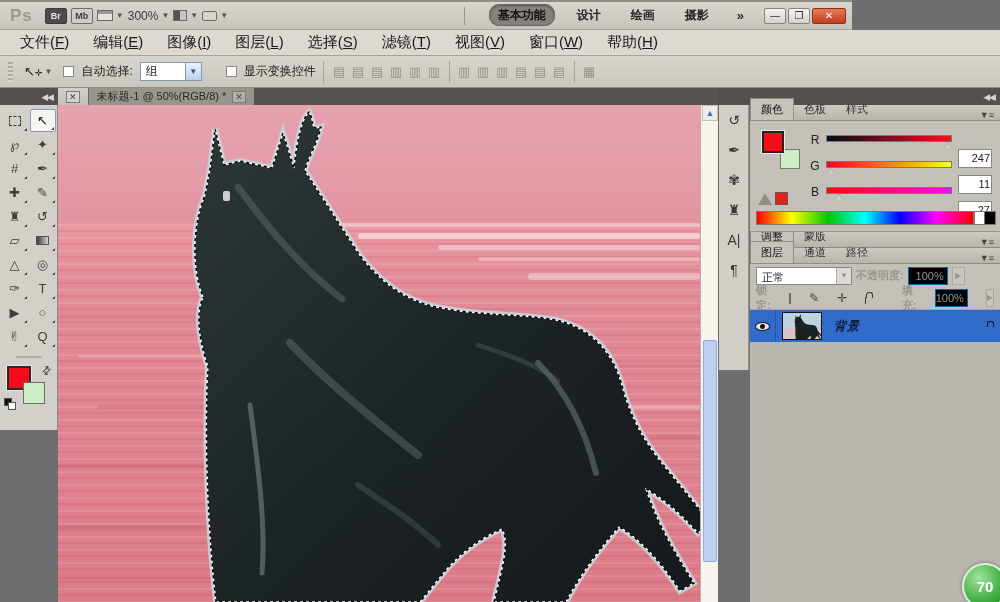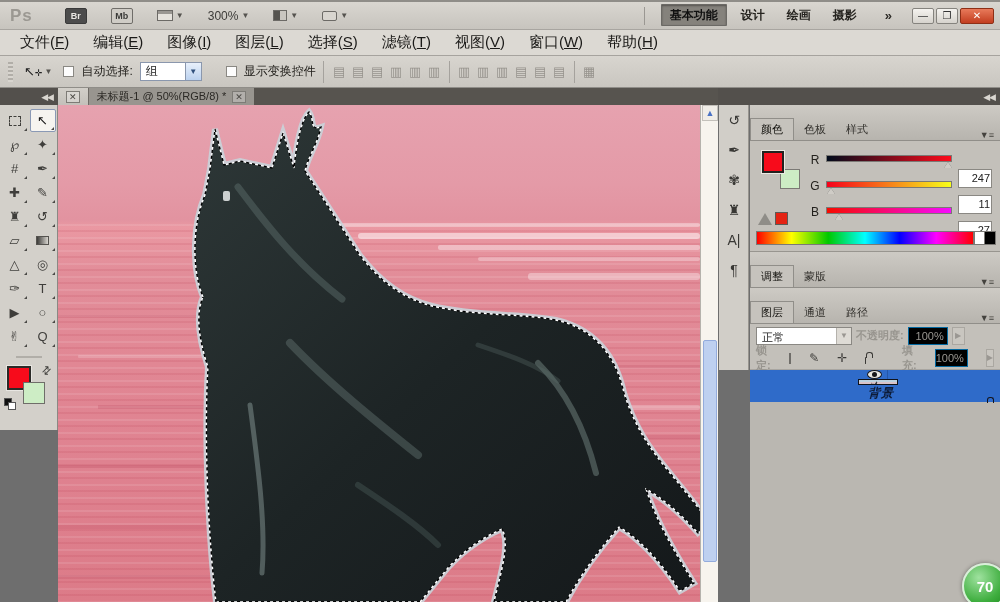--- a/index.html
+++ b/index.html
@@ -1,37 +1,37 @@
 <!DOCTYPE html>
 <html><head>
 <meta charset="utf-8">
 <style>
   * { margin:0; padding:0; box-sizing:border-box; }
   html,body { width:1000px; height:602px; overflow:hidden; }
   body { font-family:"Liberation Sans","DejaVu Sans",sans-serif; font-size:12px; color:#1d1c1a; background:#6e6e6e; }
   #app { position:relative; width:1000px; height:602px; overflow:hidden; background:#6e6e6e; }
 
   
-  .titlebar { position:absolute; left:0; top:0; width:1000px; height:30px;
+  .titlebar { position:absolute; left:0; top:0; width:852px; height:30px;
     background:linear-gradient(#d9d6d0,#c7c4be); border-top:2px solid #8f8d88; border-bottom:1px solid #a8a5a0;
-    display:flex; align-items:center; gap:24px; padding:0 6px; }
+    display:flex; align-items:center; gap:4px; padding:0 6px; }
   .ps-logo { font-size:17px; font-weight:bold; color:#9b9892; letter-spacing:1px; padding:0 8px 0 4px; }
   .sq-btn { display:inline-flex; align-items:center; justify-content:center; width:22px; height:16px;
     font-size:9px; font-weight:bold; border-radius:2px; }
   .br { background:#4c4c4c; color:#e8e6e2; border:1px solid #3a3a3a; }
   .mb { background:#cfccc6; color:#3a3a38; border:1px solid #6f6d69; }
   .tb-ic { color:#5c5a56; font-size:12px; display:inline-flex; align-items:center; gap:3px; }
   .caret { font-size:8px; color:#55534f; }
   .mini-win { display:inline-block; width:16px; height:11px; border:1px solid #6c6a66; background:#e5e2dc; box-shadow:inset 0 3px 0 #9a9792; }
   .mini-grid { display:inline-block; width:14px; height:11px; border:1px solid #6c6a66;
     background:linear-gradient(90deg,#55534f 50%,#c9c6c0 50%); }
   .mini-screen { display:inline-block; width:15px; height:10px; border:1px solid #6c6a66; border-radius:2px; background:#d8d5cf; }
   .ws-area { margin-left:auto; display:flex; align-items:center; gap:14px; }
   .ws-sep { width:1px; height:18px; background:#9a9792; margin-right:2px; }
-  .ws-btn { font-size:12px; font-weight:bold; color:#25231f; padding:3px 8px; border-radius:1px; cursor:default; }
+  .ws-btn { font-size:12px; font-weight:bold; color:#25231f; padding:3px 8px; border-radius:10px; cursor:default;margin-left:8px; }
   .ws-btn.active { background:#85827c; border:1px solid #6b6965; box-shadow:inset 0 1px 2px rgba(0,0,0,.35); color:#101010; }
   .overflow { font-size:13px; font-weight:bold; color:#2c2a26; }
   .winctl { display:flex; gap:2px; margin-left:6px; }
   .wc { width:22px; height:16px; border:1px solid #85837e; border-radius:2px;
     background:linear-gradient(#f5f3ef,#d6d3cd); display:flex; align-items:center; justify-content:center;
     font-size:10px; color:#333; }
   .wc.close { width:34px; background:linear-gradient(#e87a5b,#c23d1f); border-color:#8e2f16; color:#fff; font-weight:bold; }
 
   
   .menubar { position:absolute; left:0; top:30px; width:1000px; height:26px; background:#dcd9d3;
@@ -96,21 +96,21 @@
   .vs-up { position:absolute; left:1px; top:0; width:16px; height:16px; background:#f0ede7; border:1px solid #c3c0ba;
     color:#4a72c4; font-size:9px; text-align:center; line-height:14px; }
   .vs-thumb { position:absolute; left:2px; top:235px; width:14px; height:222px; background:#bed0f0; border:1px solid #93abdc; border-radius:2px; }
 
   
   .icon-strip { position:absolute; left:719px; top:105px; width:30px; height:265px; background:#d1cec8; border-right:1px solid #98958f; }
   .strip-ic { width:30px; height:30px; display:flex; align-items:center; justify-content:center; font-size:14px; color:#393835; }
   .strip-sep { width:20px; height:2px; margin:4px auto; background:repeating-linear-gradient(90deg,#aeaba5 0 2px,#d1cec8 2px 4px); }
 
   .panelcol { position:absolute; left:750px; top:105px; width:250px; height:497px; background:#c4c1bb; }
-  .ptabs { height:36px; background:linear-gradient(#cdcac4,#b7b4ae); border-bottom:1px solid #908e89; display:flex; align-items:flex-end; }
+  .ptabs { height:16px; background:linear-gradient(#cdcac4,#b7b4ae); border-bottom:1px solid #908e89; display:flex; align-items:flex-end; }
   .ptab { padding:3px 10px 3px; font-size:11px; color:#33312d; }
   .ptab.active { background:#c6c3bd; border:1px solid #908e89; border-bottom:none; color:#14130f; }
   .pmenu { margin-left:auto; padding-right:6px; color:#44423e; font-size:9px; }
 
   
   .colorpanel { position:relative; height:111px; background:#c3c0ba; border-bottom:1px solid #98958f; }
   .cp-fg { position:absolute; left:12px; top:10px; width:22px; height:22px; border:2px solid #23221f; outline:1px solid #ece9e3; z-index:2; }
   .cp-bg { position:absolute; left:30px; top:28px; width:20px; height:20px; border:1px solid #7b7975; z-index:1; }
   .chan { position:absolute; left:60px; width:182px; height:22px; display:flex; align-items:center; gap:6px; }
   .chan .lab { width:10px; font-size:12px; color:#23211d; text-align:center; }
@@ -140,21 +140,21 @@
   .dis-lab { font-size:11px; color:#98958f;font-weight:bold; }
   .dis-box { width:40px; height:18px; border:1px solid #0369a1; background:#000000; color:#9a9792; font-size:11px;
     display:flex; align-items:center; justify-content:flex-end; padding-right:3px; }
   .dis-arrow { width:13px; height:18px; border:1px solid #aaa7a1; background:#c9c6c0; color:#9a9792; font-size:8px; text-align:center; line-height:16px; }
   .lockrow { height:23px; display:flex; align-items:center; gap:18px; padding:0 6px; background:#c3c0ba; border-bottom:1px solid #a8a5a0; }
   .lock-ic { font-size:12px; color:#3a3936; }
   .checker { width:11px; height:11px; background:conic-gradient(#8b8984 25%,#e8e6e2 0 50%,#8b8984 0 75%,#e8e6e2 0); border:1px solid #6f6d69; }
   .padlock { position:relative; width:9px; height:7px; background:#3a3936; border-radius:1px; margin-top:4px; }
   .padlock:before { content:""; position:absolute; left:1px; top:-5px; width:5px; height:5px; border:1.5px solid #3a3936; border-bottom:none; border-radius:3px 3px 0 0; }
   .layerlist { position:relative; height:428px; background:#bab7b1; }
-  .layerrow { position:absolute; left:0; top:0; width:100%; height:32px; background:#2f6bc9; display:flex; align-items:center;flex-direction:column; }
+  .layerrow { position:absolute; left:0; top:0; width:100%; height:32px; background:#2f6bc9; display:flex; align-items:center; }
   .eyecell { width:26px; height:32px; border-right:1px solid #2456a8; display:flex; align-items:center; justify-content:center; }
   .eye { position:relative; width:15px; height:9px; background:#e9e7e2; border-radius:50%; border:1px solid #17171a; }
   .eye:before { content:""; position:absolute; left:4px; top:1px; width:5px; height:5px; background:#17171a; border-radius:50%; }
   .thumb-box { width:40px; height:28px; margin-left:6px; border:1px solid #10131a; background:linear-gradient(#bdd2e0 55%,#d9c3c9 55%); overflow:hidden; }
   .layer-name { margin-left:12px; font-size:12px; font-style:italic; color:#0d1c38; font-weight:bold; letter-spacing:1px; }
   .layer-lock { margin-left:auto; margin-right:14px; }
   .layer-lock .padlock { background:#14141c; }
   .layer-lock .padlock:before { border-color:#14141c; }
 
   

